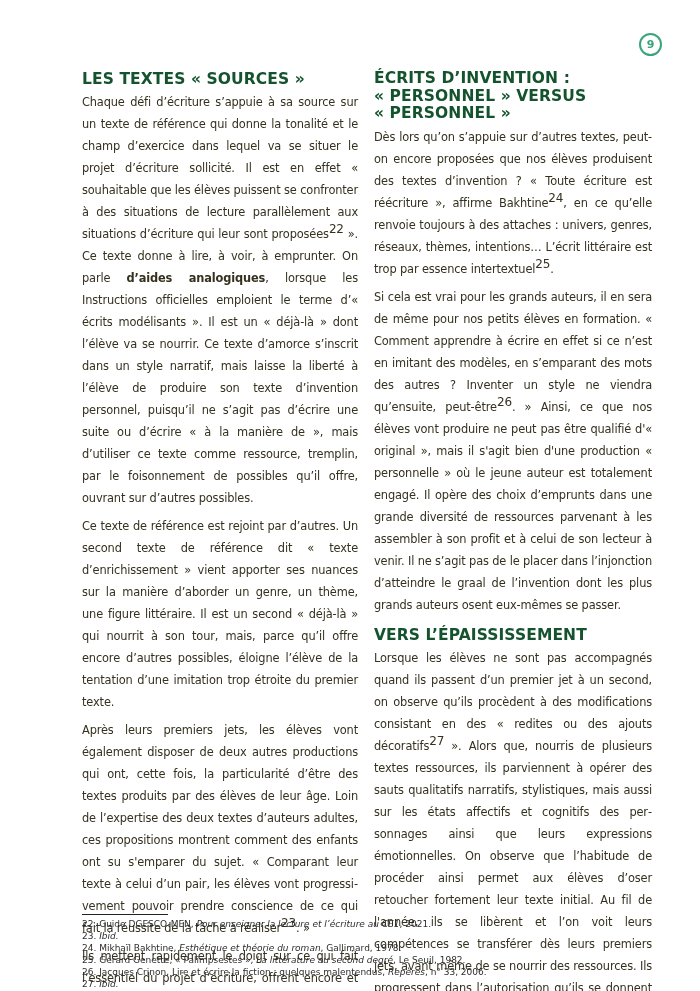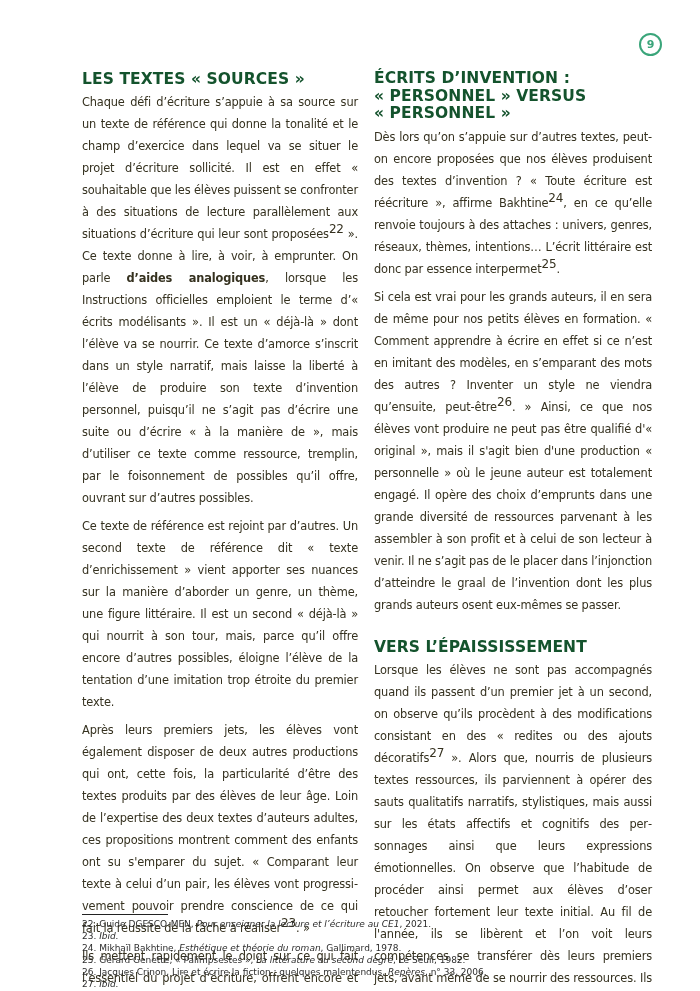--- a/index.html
+++ b/index.html
@@ -65,21 +65,21 @@
     }
     p b {
       font-weight: bold;
     }
     sup {
       font-size: 12px;
       line-height: 0;
       vertical-align: super;
     }
     .section-gap {
-      margin-top: 22px;
+      margin-top: 10px;
     }
     .footnotes {
       position: absolute;
       left: 82px;
       top: 914px;
       width: 570px;
     }
     .footnote-rule {
       width: 86px;
       height: 0;
@@ -114,21 +114,21 @@
   <p>Ils mettent rapidement le doigt sur ce qui fait l’es­sentiel du projet d’écriture, offrent encore et toujours d’autres possibles. Ces textes d’élèves « prouvent » que ce défi est atteignable, ce dont les élèves pour­raient douter à la lecture des seuls textes d’auteurs experts.</p>
 </div>
 
 <div class="column col-right">
   <h2 class="first">
     <span>ÉCRITS D’INVENTION :</span><br>
     <span>« PERSONNEL » VERSUS</span><br>
     <span>« PERSONNEL »</span>
   </h2>
 
-  <p><span>Dès lors qu’on s’appuie sur d’autres textes, peut-on encore proposées que nos élèves produisent des textes d’invention ? « Toute écriture est réécriture », affirme Bakhtine</span><sup>24</sup><span>, en ce qu’elle renvoie toujours à des attaches : univers, genres, réseaux, thèmes, inten­tions… L’écrit littéraire est donc par essence inter­permet</span><sup>25</sup><span>.</span></p>
+  <p><span>Dès lors qu’on s’appuie sur d’autres textes, peut-on encore proposées que nos élèves produisent des textes d’invention ? « Toute écriture est réécriture », affirme Bakhtine</span><sup>24</sup><span>, en ce qu’elle renvoie toujours à des attaches : univers, genres, réseaux, thèmes, inten­tions… L’écrit littéraire est trop par essence inter­textuel</span><sup>25</sup><span>.</span></p>
 
   <p><span>Si cela est vrai pour les grands auteurs, il en sera de même pour nos petits élèves en formation. « Comment apprendre à écrire en effet si ce n’est en imitant des modèles, en s’emparant des mots des autres ? Inventer un style ne viendra qu’ensuite, peut-être</span><sup>26</sup><span>. » Ainsi, ce que nos élèves vont produire ne peut pas être qualifié d'« original », mais il s'agit bien d'une production « personnelle » où le jeune auteur est totalement engagé. Il opère des choix d’emprunts dans une grande diversité de ressources parvenant à les assembler à son profit et à celui de son lecteur à venir. Il ne s’agit pas de le placer dans l’injonction d’atteindre le graal de l’invention dont les plus grands auteurs osent eux-mêmes se passer.</span></p>
 
   <h2 class="section-gap">VERS L’ÉPAISSISSEMENT</h2>
 
   <p><span>Lorsque les élèves ne sont pas accompagnés quand ils passent d’un premier jet à un second, on observe qu’ils procèdent à des modifications consistant en des « redites ou des ajouts décoratifs</span><sup>27</sup><span> ». Alors que, nourris de plusieurs textes ressources, ils parviennent à opérer des sauts qualitatifs narratifs, stylistiques, mais aussi sur les états affectifs et cognitifs des per­sonnages ainsi que leurs expressions émotionnelles. On observe que l’habitude de procéder ainsi permet aux élèves d’oser retoucher fortement leur texte ini­tial. Au fil de l'année, ils se libèrent et l’on voit leurs compétences se transférer dès leurs premiers jets, avant même de se nourrir des ressources. Ils pro­gressent dans l’autorisation qu’ils se donnent d’écrire sans crainte et sans contraintes autobloquantes, dotés désormais d’expériences cumulativement acquises par la répétition de ces occasions d’écrire.</span></p>
 </div>
 
 <div class="footnotes">
   <div class="footnote-rule"></div>

